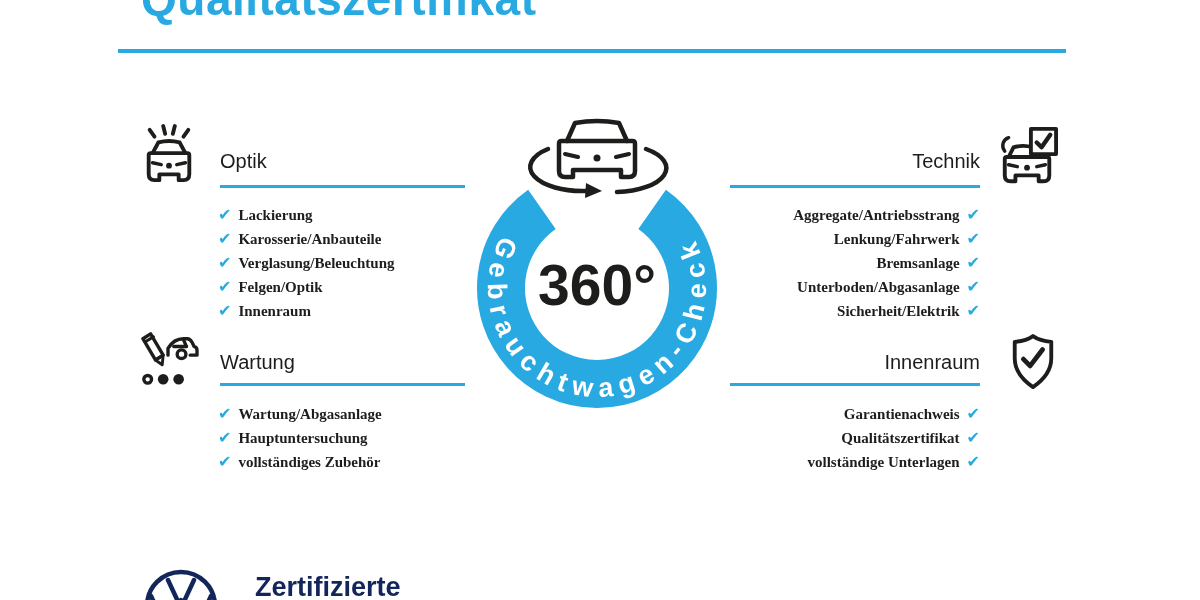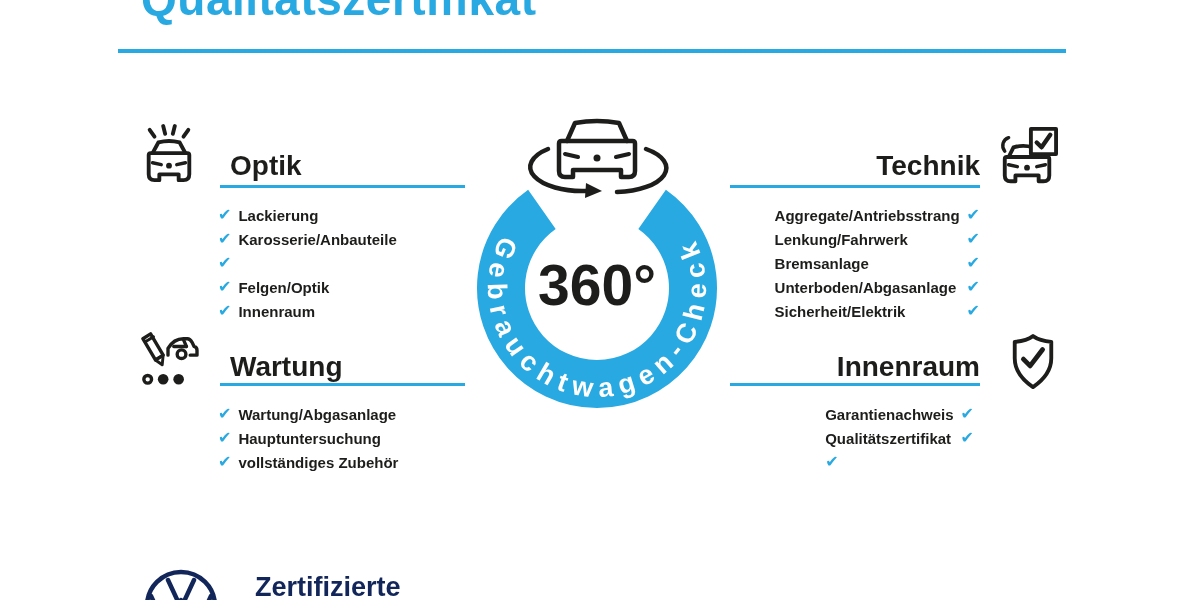--- a/index.html
+++ b/index.html
@@ -11,31 +11,31 @@
   body{
     width:1200px;height:600px;overflow:hidden;position:relative;
     background:#ffffff;font-family:"Liberation Sans",sans-serif;
   }
   .abs{position:absolute;}
   .title{
     left:141px;top:-24px;font-size:46px;line-height:46px;font-weight:bold;
     color:var(--accent);letter-spacing:.5px;white-space:nowrap;
   }
   .divider{left:118px;top:49px;width:948px;height:4px;background:var(--accent);}
-  .section-heading{font-size:28px;font-weight:bold;color:var(--ink);white-space:nowrap;margin-left:10px;}
+  .section-heading{font-size:20px;font-weight:normal;color:var(--ink);white-space:nowrap;}
   .rt{text-align:left;}
   .rule{height:3px;background:var(--accent);}
   .list{display:flex;flex-direction:column;}
   .check-row{display:flex;align-items:center;height:24px;gap:7px;}
-  .list.right .check-row{justify-content:space-between;}
+  .list.right .check-row{justify-content:flex-end;}
   .check{
     color:var(--accent);font-size:16px;font-weight:bold;line-height:1;
     font-family:"DejaVu Sans",sans-serif;
   }
-  .check-label{font-size:15px;font-weight:600;color:var(--ink);white-space:nowrap;}
+  .check-label{font-size:15px;font-weight:600;color:var(--ink);white-space:nowrap;font-family:Liberation Serif, serif;}
   .footer-label{font-size:27px;font-weight:bold;color:var(--navy);white-space:nowrap;}
   svg{display:block;}
 </style>
 </head>
 <body>
 
 <div class="abs title">Qualitätszertifikat</div>
 <div class="abs divider"></div>
 
 <svg class="abs" style="left:140px;top:124px;" width="58" height="64" viewBox="0 0 60 66" fill="none" stroke="#1d1d1b" stroke-width="4" stroke-linecap="round" stroke-linejoin="round">
@@ -55,20 +55,21 @@
     <div class="check-row">
       <span class="check">✔</span>
       <span class="check-label">Lackierung</span>
     </div>
     <div class="check-row">
       <span class="check">✔</span>
       <span class="check-label">Karosserie/Anbauteile</span>
     </div>
     <div class="check-row">
       <span class="check">✔</span>
+      <span class="check-label">Verglasung/Beleuchtung</span>
     </div>
     <div class="check-row">
       <span class="check">✔</span>
       <span class="check-label">Felgen/Optik</span>
     </div>
     <div class="check-row">
       <span class="check">✔</span>
       <span class="check-label">Innenraum</span>
     </div>
   </div>
@@ -136,30 +137,31 @@
       <span class="check">✔</span>
     </div>
   </div>
 
 <svg class="abs" style="left:1008px;top:333px;" width="50" height="60" viewBox="0 0 52 62" fill="none" stroke="#1d1d1b" stroke-width="4" stroke-linecap="round" stroke-linejoin="round">
   <path d="M26 3 Q19 8 7 9 L7 26 Q7 43 26 56 Q45 43 45 26 L45 9 Q33 8 26 3 Z"></path>
   <path d="M16 27 L23 34 L36 17" stroke-width="5"></path>
 </svg>
 <div class="abs section-heading rt" style="right:220px;top:351px;">Innenraum</div>
 <div class="abs rule" style="left:730px;top:383px;width:250px;"></div>
-<div class="abs list right" style="right:226px;top:402px;">
+<div class="abs list right" style="right:220px;top:402px;">
     <div class="check-row">
       <span class="check-label">Garantienachweis</span>
       <span class="check">✔</span>
     </div>
     <div class="check-row">
       <span class="check-label">Qualitätszertifikat</span>
       <span class="check">✔</span>
     </div>
     <div class="check-row">
+      <span class="check-label">vollständige Unterlagen</span>
       <span class="check">✔</span>
     </div>
   </div>
 
 <svg class="abs" style="left:450px;top:97px;" width="300" height="335" viewBox="0 0 300 335">
   <defs>
     <path id="ringTextPath" d="M52.6 136.5 A109 109 0 1 0 241.4 136.5" fill="none"></path>
   </defs>
 
   <path d="M202.1 112.4 A96 96 0 1 1 91.9 112.4" fill="none" stroke="#29A9E1" stroke-width="48"></path>

